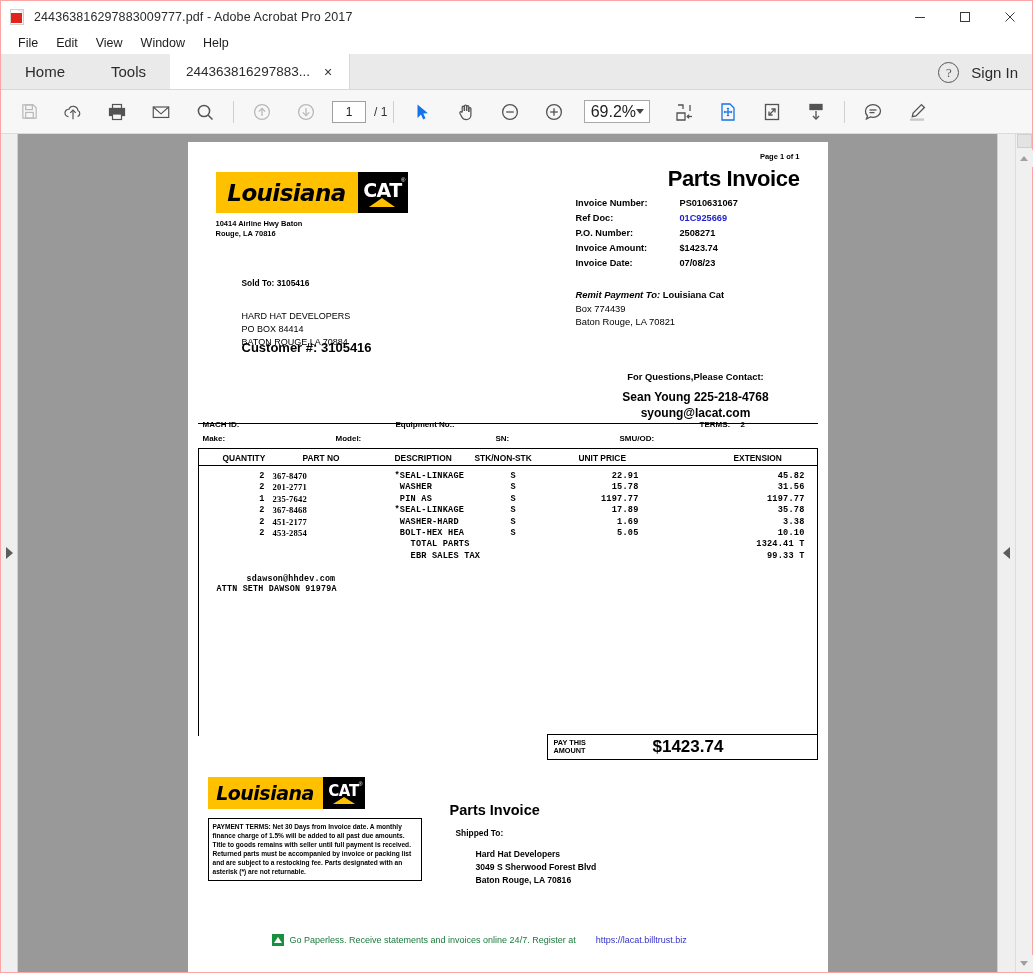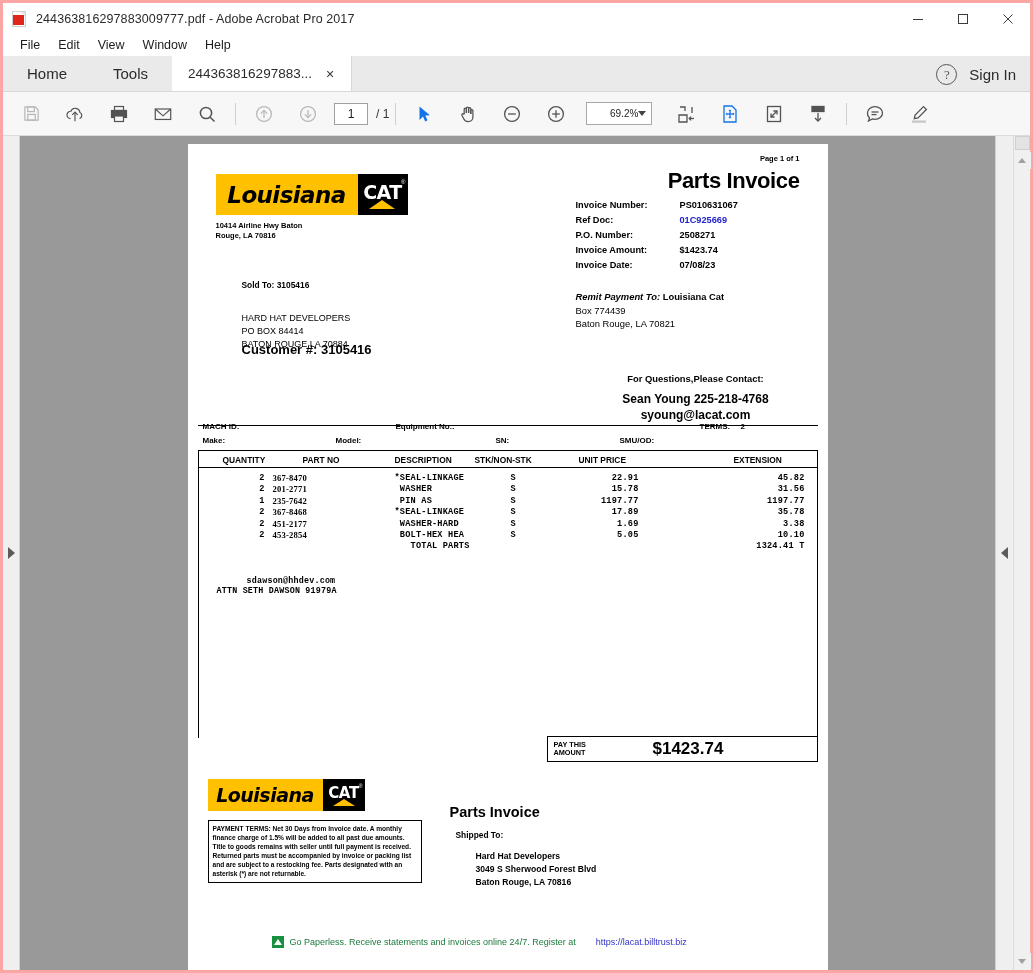--- a/index.html
+++ b/index.html
@@ -8,21 +8,21 @@
     width: 1033px; height: 973px;
     overflow: hidden;
     font-family: "Liberation Sans", sans-serif;
     background: #ffffff;
   }
 
   
   #app {
     width: 1033px; height: 973px;
     position: relative;
-    border: 3px solid #fca5a5;
+    border: 1px solid #fca5a5;
     background: #ffffff;
     display: flex; flex-direction: column;
   }
 
   
   .titlebar {
     height: 31px; min-height: 31px;
     display: flex; align-items: center;
     background: #ffffff;
     position: relative;
@@ -132,21 +132,21 @@
     width: 34px; height: 22px; border: 1px solid #9f9f9f; background: #fff;
     display: flex; align-items: center; justify-content: center;
     font-size: 12px; color: #222; margin: 0 1px 0 4px;
   }
   .pagetotal { font-size: 12px; color: #333; margin-left: 7px; white-space: nowrap; }
   .zoombox {
     width: 66px; height: 23px; border: 1px solid #a8a8a8; background: #fff;
     display: flex; align-items: center; margin-left: 8px;
     padding: 0 5px;
   }
-  .zoombox .zval { font-size: 10px; color: #222; flex: 1; text-align: right; }
+  .zoombox .zval { font-size: 16px; color: #222; flex: 1; text-align: center; }
   .zoombox .zcar {
     width: 0; height: 0; border-left: 4px solid transparent; border-right: 4px solid transparent;
     border-top: 5px solid #444;
   }
 
   
   .workarea { flex: 1; display: flex; position: relative; min-height: 0; }
 
   .navpane {
     width: 17px; background: #efefef; border-right: 1px solid #d0d0d0;
@@ -739,20 +739,24 @@
               <span class="pn">453-2854</span>
               <span class="desc" style="white-space:pre"> BOLT-HEX HEA</span>
               <span class="stk">S</span>
               <span class="price">5.05</span>
               <span class="ext">10.10</span>
             </div>
             <div class="irow">
               <span class="desc" style="white-space:pre">   TOTAL PARTS</span>
               <span class="ext">1324.41 T</span>
             </div>
+            <div class="irow">
+              <span class="desc" style="white-space:pre">   EBR SALES TAX</span>
+              <span class="ext">99.33 T</span>
+            </div>
           </div>
 
           <div class="notes">
             <div class="n1">sdawson@hhdev.com</div>
             <div class="n2">ATTN SETH DAWSON 91979A</div>
           </div>
         </div>
 
         
         <div class="paybox">

